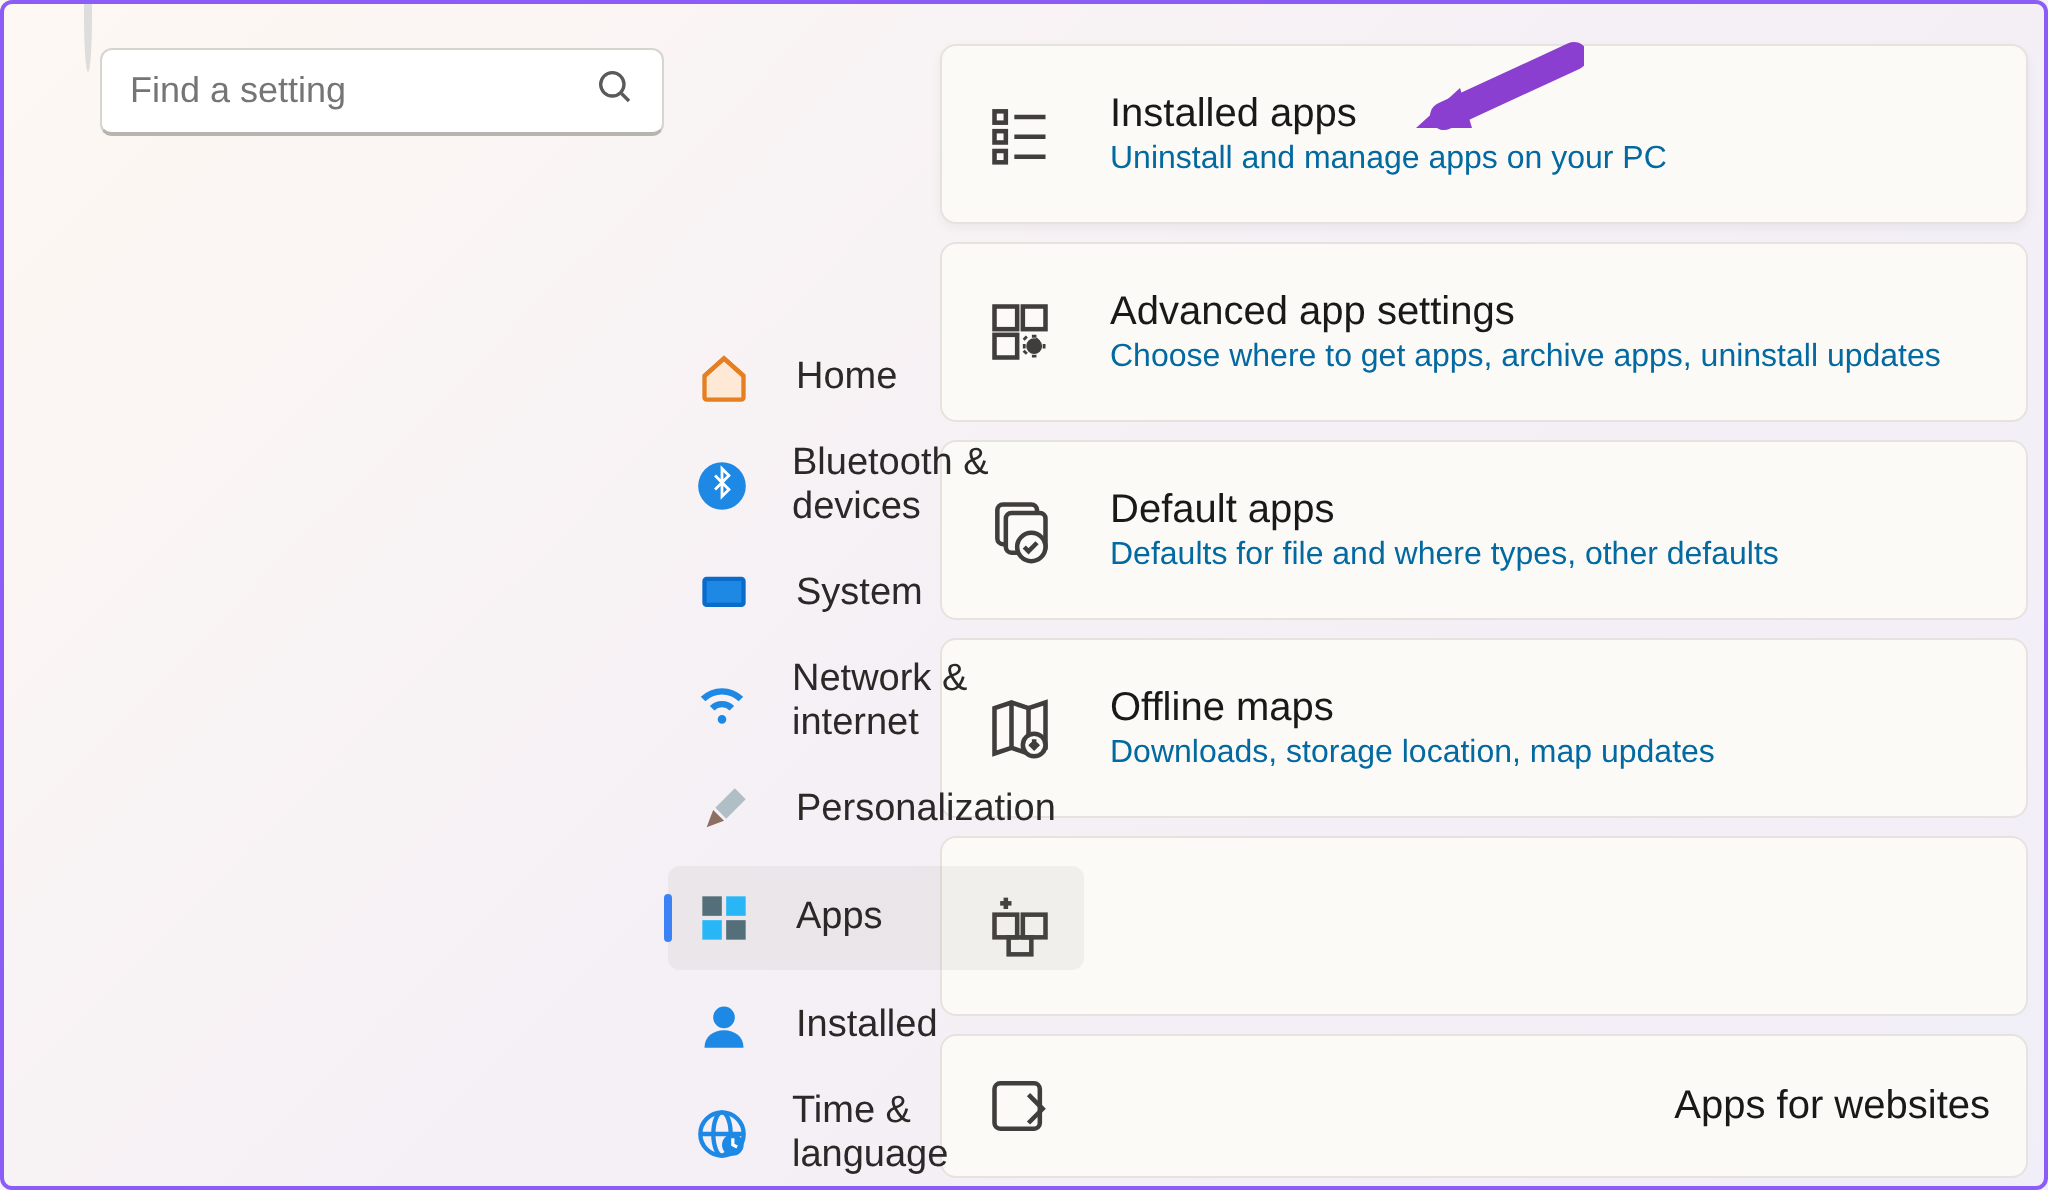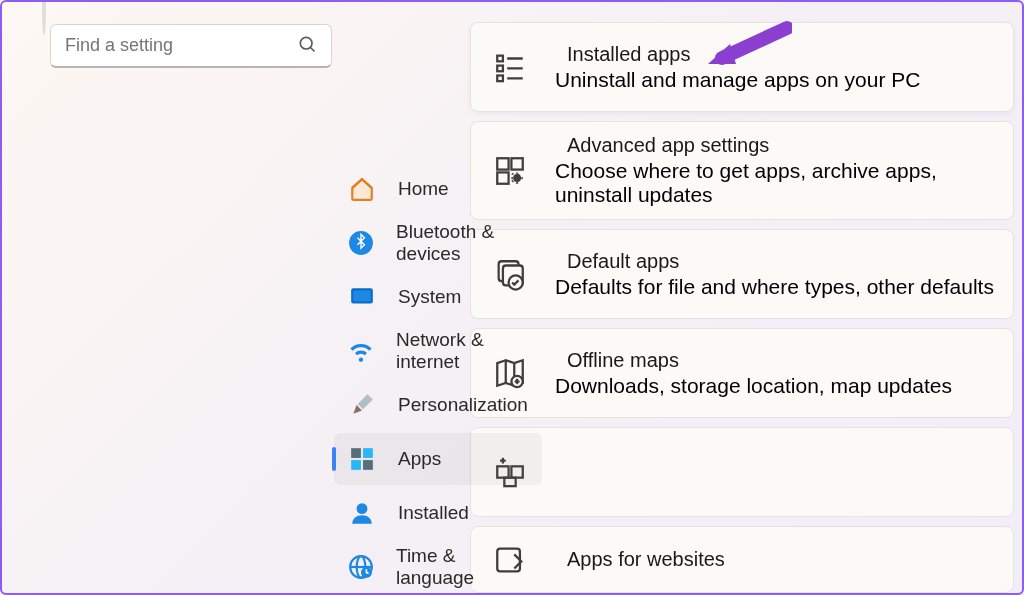--- a/index.html
+++ b/index.html
@@ -45,22 +45,22 @@
     .nav-item .nicon { width: 28px; height: 28px; display: flex; align-items: center; justify-content: center; }
     .nav-item .nlabel { font-size: 19px; color: #2a2928; }
     .card {
       background: #fcfaf7; border: 1px solid #e6e2de; border-radius: 8px;
       padding: 18px 18px 18px 22px; display: flex; align-items: center; gap: 28px;
       min-height: 90px;
     }
     .card.highlight { box-shadow: 0 2px 6px rgba(0,0,0,0.05); }
     .card .cicon { width: 34px; height: 34px; color: #403e3c; flex-shrink: 0; }
     .card .ctext { display: flex; flex-direction: column; gap: 2px; }
-    .card .ctitle { font-size: 20px; color: #1a1918; font-weight: 400; margin-left: 12px; }
-    .card .csub { font-size: 21px; color: #000000; }
+    .card .ctitle { font-size: 20px; color: #1a1918; font-weight: 400; }
+    .card .csub { font-size: 16px; color: #0369a1; }
     .arrow-annot {
       position: absolute; left: 700px; top: 18px; width: 90px; height: 50px;
       pointer-events: none;
     }
   </style>
 </head>
 <body>
 
 <div class="left">
   <div class="avatar"></div>
@@ -224,21 +224,21 @@
       <svg width="34" height="34" viewBox="0 0 24 24" fill="none" stroke="currentColor" stroke-width="1.6">
           <rect x="3" y="8" width="8" height="8"></rect>
           <rect x="13" y="8" width="8" height="8"></rect>
           <rect x="8" y="16" width="8" height="6"></rect>
           <line x1="7" y1="2" x2="7" y2="6"></line>
           <line x1="5" y1="4" x2="9" y2="4"></line>
         </svg>
     </span>
   </div>
 
-  <div class="card" style="min-height:60px;">
+  <div class="card" style="min-height:60px;justify-content:space-between;">
     <span class="cicon">
       <svg width="34" height="34" viewBox="0 0 24 24" fill="none" stroke="currentColor" stroke-width="1.6">
           <rect x="3" y="4" width="16" height="16" rx="2"></rect>
           <path d="M16 10l5 5-5 5" transform="translate(-1 -2)"></path>
         </svg>
     </span>
     <div class="ctext">
       <span class="ctitle">Apps for websites</span>
     </div>
   </div>

